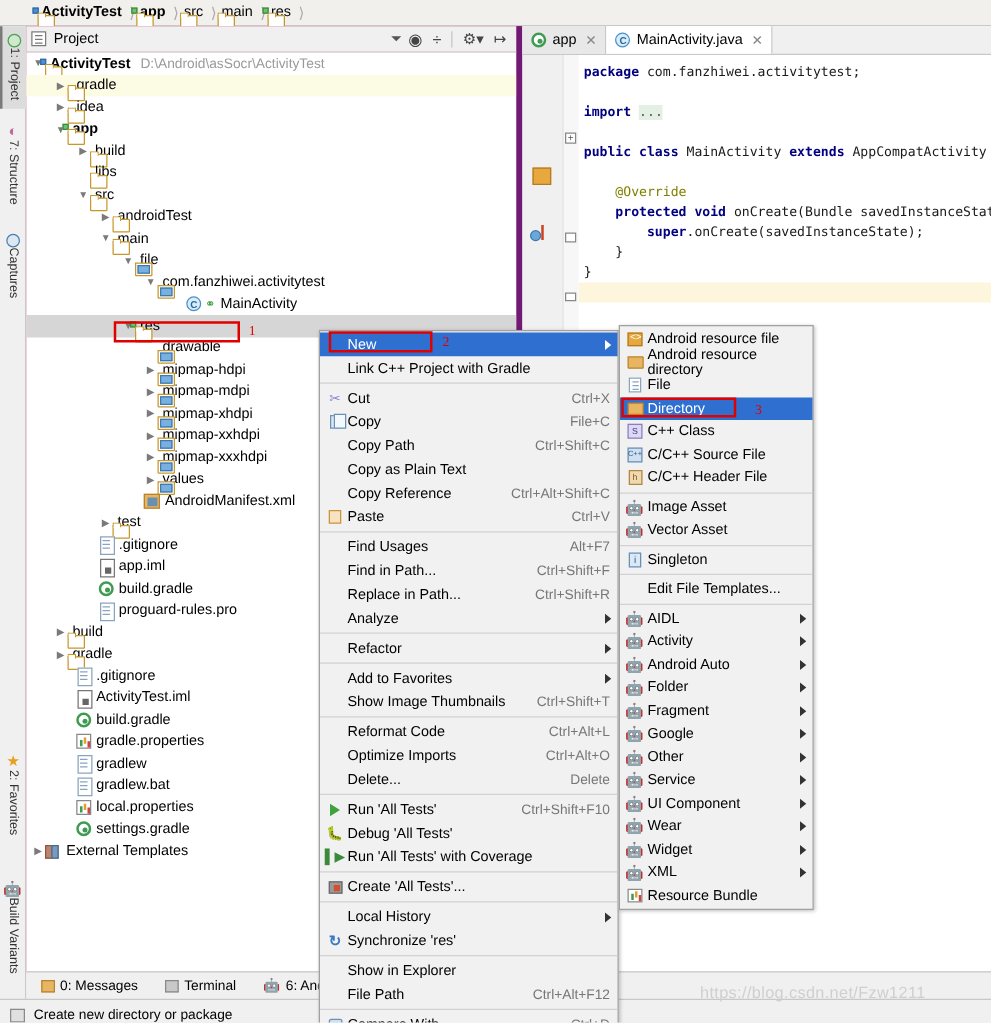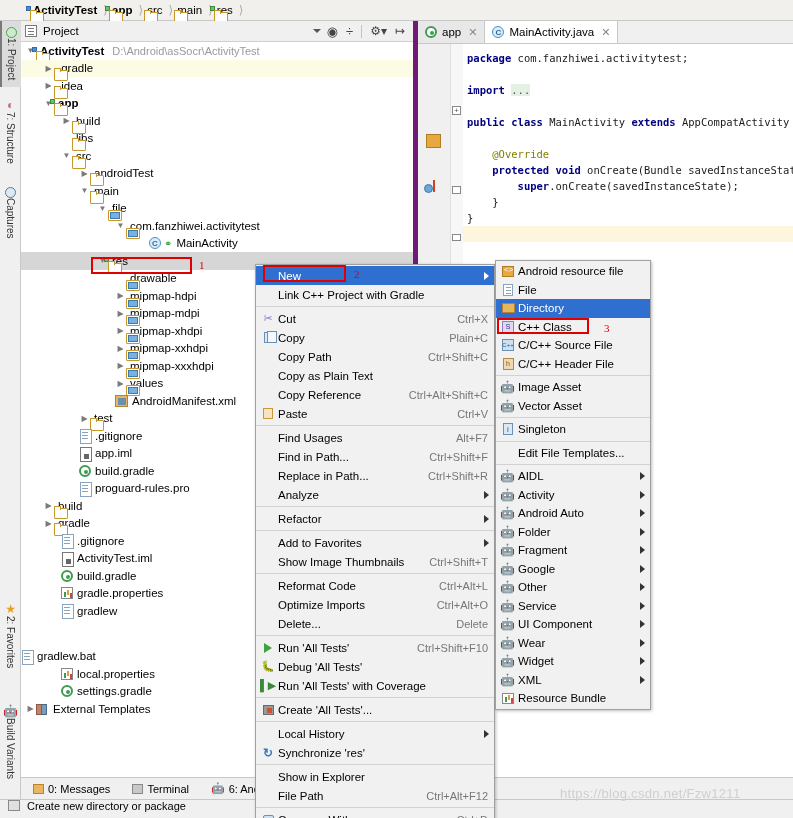--- a/index.html
+++ b/index.html
@@ -324,21 +324,21 @@
     display: flex; align-items: center; gap: 22px; padding-left: 12px;
     font-size: 11px;
   }
   .btab { display: flex; align-items: center; gap: 4px; }
   .msgicon { width:11px;height:10px;background:#e8b563;border:1px solid #b9832a;}
   .termicon { width:11px;height:10px;background:#c8c8c8;border:1px solid #888;}
 
   .statusbar {
     position: absolute; left: 0; top: 799px; width: 793px; height: 19px;
     background: #f0f0f0; border-top: 1px solid #c8c8c8;
-    display: flex; align-items: flex-start; padding-left: 8px;
+    display: flex; align-items: flex-end; padding-left: 8px;
     font-size: 11px;
   }
   .statusicon {
     width:12px;height:11px;background:#e0e0e0;border:1px solid #8a8a8a;margin-right:7px;
   }
 
   .watermark {
     position: absolute; left: 560px; top: 786px;
     color: #cfcfcf; font-size: 13px; z-index: 5;
     font-family: "Liberation Sans", sans-serif;
@@ -604,21 +604,21 @@
       <div class="row" style="padding-left:40px;">
         <span class="propicon"></span>
         <span class="lbl">gradle.properties</span>
       </div>
 
       <div class="row" style="padding-left:40px;">
         <span class="fileicon"></span>
         <span class="lbl">gradlew</span>
       </div>
 
-      <div class="row" style="margin-top:28px;">
+      <div class="row" style="padding-left:40px;">
         <span class="fileicon"></span>
         <span class="lbl">gradlew.bat</span>
       </div>
 
       <div class="row" style="padding-left:40px;">
         <span class="propicon"></span>
         <span class="lbl">local.properties</span>
       </div>
 
       <div class="row" style="padding-left:40px;">
@@ -693,21 +693,21 @@
           <span class="g-scissors">✂</span>
         </span>
       <span class="mlabel">Cut</span>
       <span class="macc">Ctrl+X</span>
     </div>
     <div class="mi">
       <span class="micon">
           <span class="g-copy"></span>
         </span>
       <span class="mlabel">Copy</span>
-      <span class="macc">Plain+C</span>
+      <span class="macc">File+C</span>
     </div>
     <div class="mi">
       <span class="micon"></span>
       <span class="mlabel">Copy Path</span>
       <span class="macc">Ctrl+Shift+C</span>
     </div>
     <div class="mi">
       <span class="micon"></span>
       <span class="mlabel">Copy as Plain Text</span>
     </div>
@@ -836,20 +836,26 @@
     </div>
 
   </div>
 
   <div class="submenu">
     <div class="mi">
       <span class="micon">
           <span class="g-res"></span>
         </span>
       <span class="mlabel">Android resource file</span>
+    </div>
+    <div class="mi">
+      <span class="micon">
+          <span class="g-dirfill"></span>
+        </span>
+      <span class="mlabel">Android resource directory</span>
     </div>
     <div class="mi">
       <span class="micon">
           <span class="g-file"></span>
         </span>
       <span class="mlabel">File</span>
     </div>
     <div class="mi sel">
       <span class="micon">
           <span class="g-dirfill"></span>

